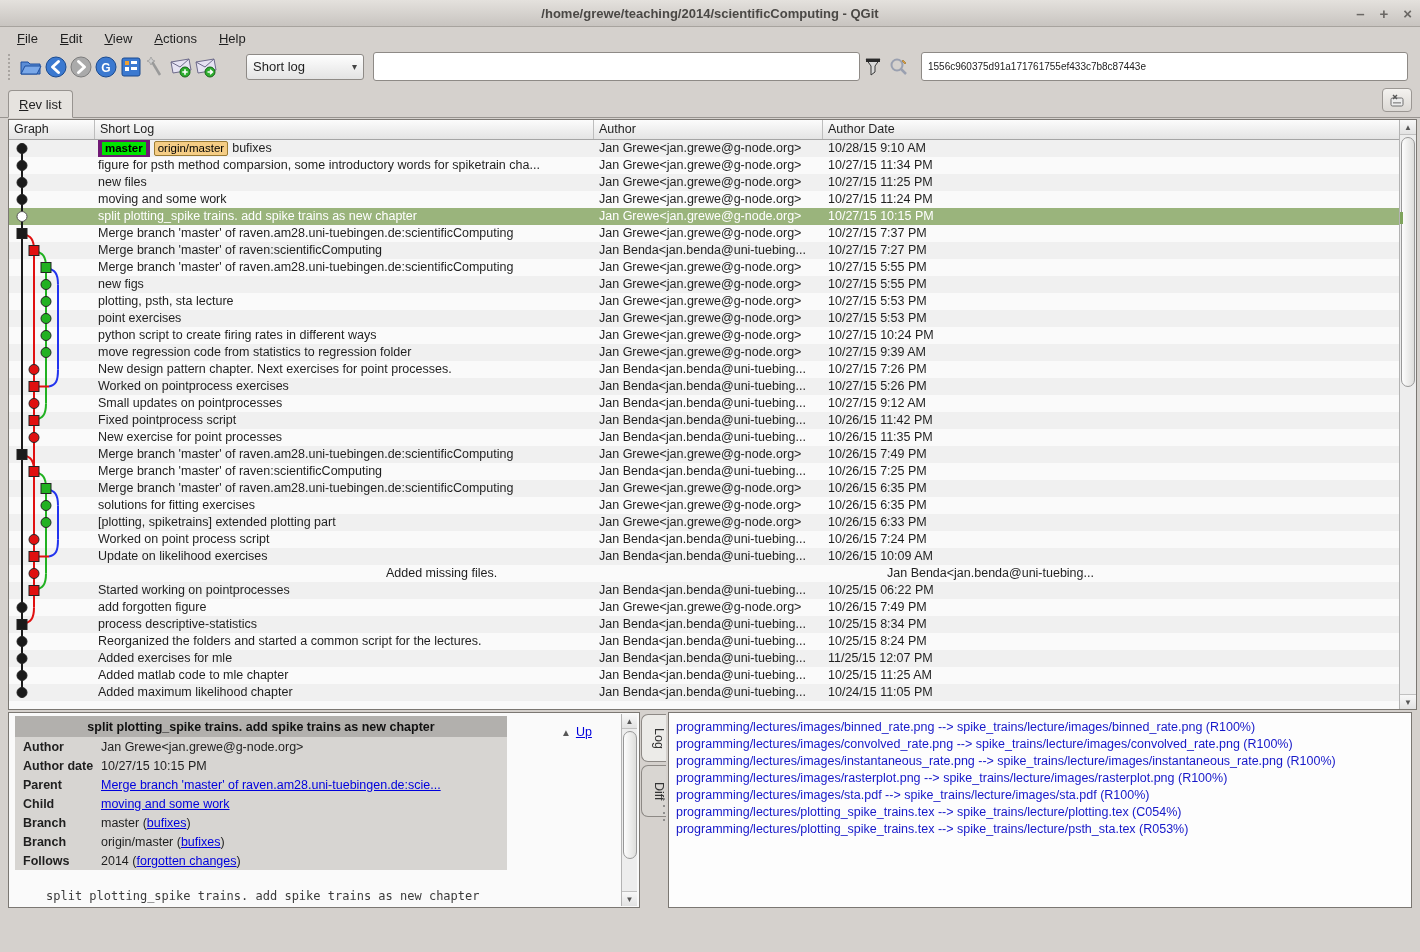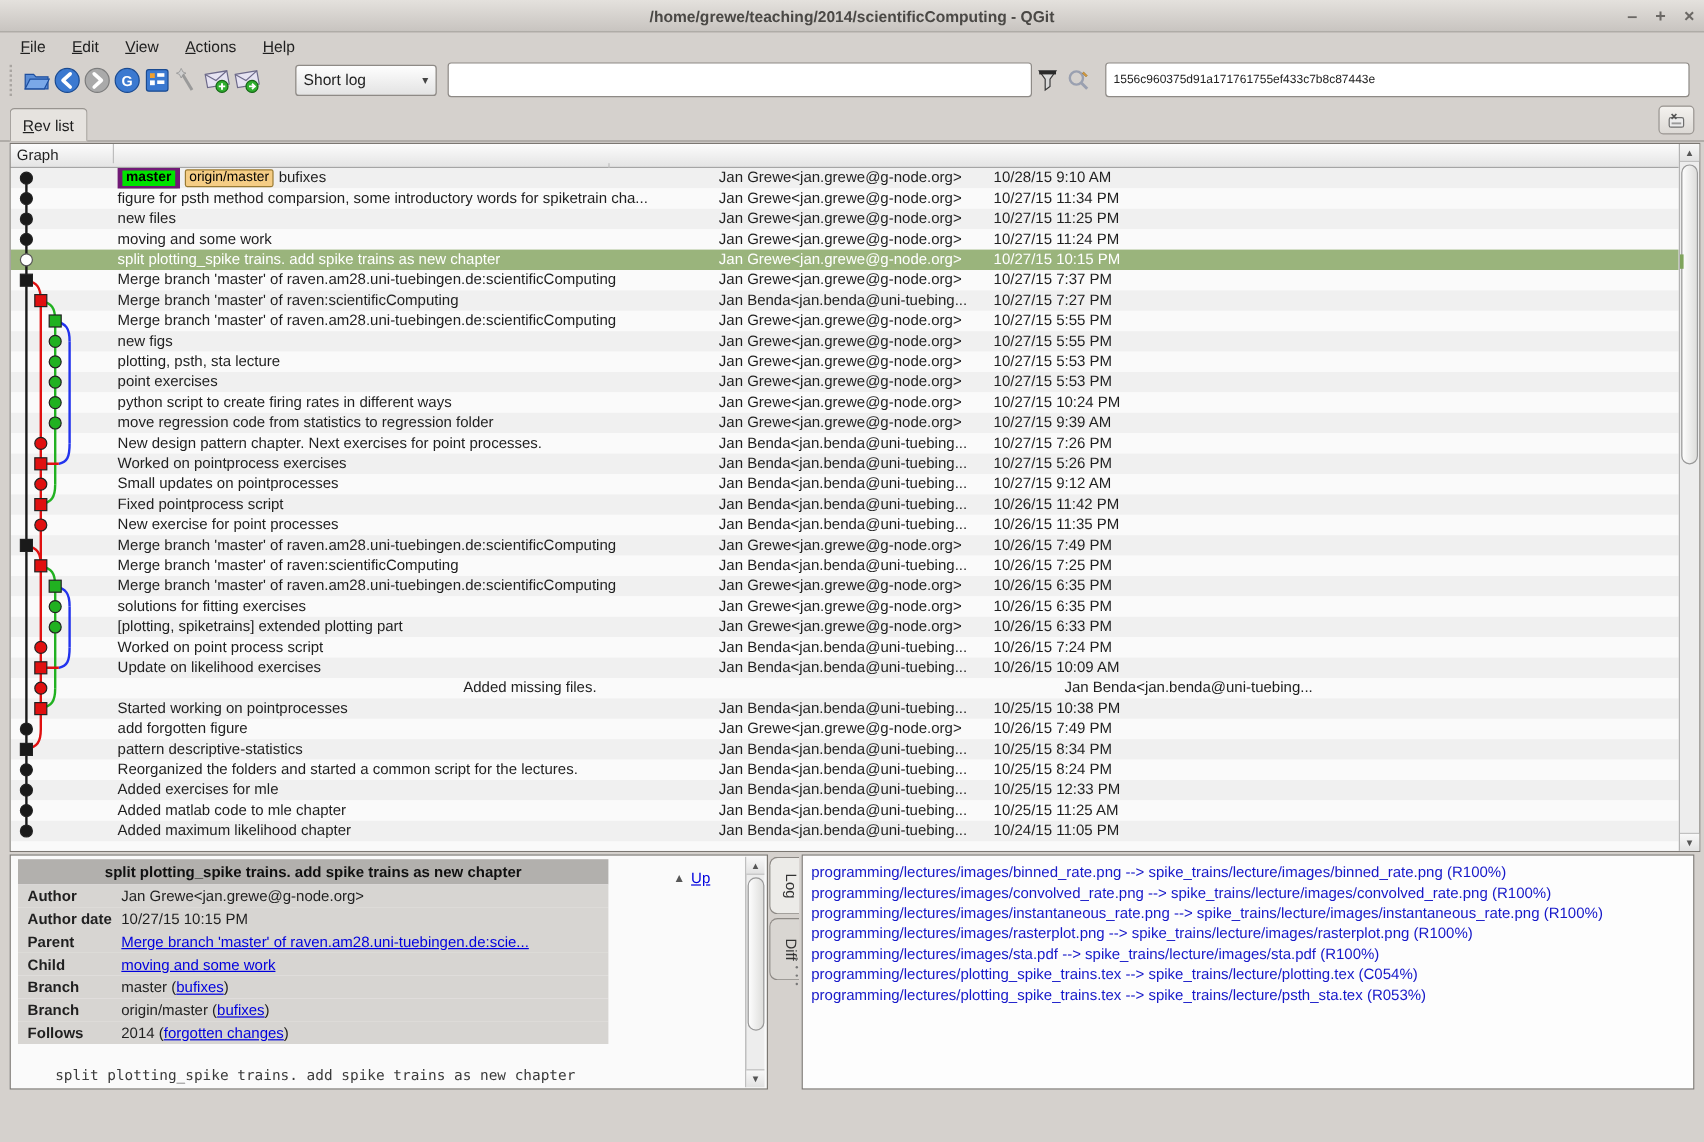--- a/index.html
+++ b/index.html
@@ -40,21 +40,21 @@
   .rev-tab { position:absolute; left:8px; bottom:-1px; height:28px; min-width:62px; padding:0 10px;
     background:#e6e3df; border:1px solid #989490; border-bottom:1px solid #e6e3df;
     border-radius:4px 4px 0 0; font-size:13px; display:flex; align-items:center; justify-content:center; }
   .tab-corner-btn { position:absolute; right:8px; bottom:5px; width:30px; height:24px;
     border:1px solid #9b9793; border-radius:4px; background:linear-gradient(#f4f2ef,#dcd9d5);
     display:flex; align-items:center; justify-content:center; }
   
   .revlist { position:absolute; left:8px; top:119px; width:1409px; height:591px;
     border:1px solid #7b7772; background:#fafafa; }
   .list-header { position:absolute; left:0; top:0; right:17px; height:20px; display:flex;
-    background:linear-gradient(#fcfcfc,#e4e4e4); border-bottom:1px solid #a5a5a5; font-size:12.5px;flex-direction:column; }
+    background:linear-gradient(#fcfcfc,#e4e4e4); border-bottom:1px solid #a5a5a5; font-size:12.5px; }
   .hcell { padding:2px 0 0 5px; border-right:1px solid #bdbdbd; overflow:hidden; white-space:nowrap; }
   .rows { position:absolute; left:0; top:20px; right:17px; bottom:0; overflow:hidden; background:#fafafa; }
   .rev-row { height:17px; display:flex; font-size:12.5px; line-height:17px; white-space:nowrap; }
   .rev-row.odd { background:#f0f0f0; }
   .rev-row.even { background:#fafafa;justify-content:center; }
   .rev-row.selected { background:#9ab47c; color:#fff; }
   .c-graph { width:86px; flex:none; }
   .c-log { width:499px; flex:none; padding-left:3px; overflow:hidden; display:flex; align-items:center; }
   .c-auth { width:229px; flex:none; padding-left:5px; overflow:hidden; }
   .c-date { flex:1; padding-left:5px; overflow:hidden; }
@@ -372,45 +372,45 @@
       </div>
       <div class="rev-row even">
         <div class="c-graph"></div>
         <div class="c-log">Added missing files.</div>
         <div class="c-auth">Jan Benda&lt;jan.benda@uni-tuebing...</div>
       </div>
       <div class="rev-row odd">
         <div class="c-graph"></div>
         <div class="c-log">Started working on pointprocesses</div>
         <div class="c-auth">Jan Benda&lt;jan.benda@uni-tuebing...</div>
-        <div class="c-date">10/25/15 10:38 PM</div>
+        <div class="c-date">10/25/15 06:22 PM</div>
       </div>
       <div class="rev-row even">
         <div class="c-graph"></div>
         <div class="c-log">add forgotten figure</div>
         <div class="c-auth">Jan Grewe&lt;jan.grewe@g-node.org&gt;</div>
         <div class="c-date">10/26/15 7:49 PM</div>
       </div>
       <div class="rev-row odd">
         <div class="c-graph"></div>
-        <div class="c-log">pattern descriptive-statistics</div>
+        <div class="c-log">process descriptive-statistics</div>
         <div class="c-auth">Jan Benda&lt;jan.benda@uni-tuebing...</div>
         <div class="c-date">10/25/15 8:34 PM</div>
       </div>
       <div class="rev-row even">
         <div class="c-graph"></div>
         <div class="c-log">Reorganized the folders and started a common script for the lectures.</div>
         <div class="c-auth">Jan Benda&lt;jan.benda@uni-tuebing...</div>
         <div class="c-date">10/25/15 8:24 PM</div>
       </div>
       <div class="rev-row odd">
         <div class="c-graph"></div>
         <div class="c-log">Added exercises for mle</div>
         <div class="c-auth">Jan Benda&lt;jan.benda@uni-tuebing...</div>
-        <div class="c-date">10/25/15 12:33 PM</div>
+        <div class="c-date">11/25/15 12:07 PM</div>
       </div>
       <div class="rev-row even">
         <div class="c-graph"></div>
         <div class="c-log">Added matlab code to mle chapter</div>
         <div class="c-auth">Jan Benda&lt;jan.benda@uni-tuebing...</div>
         <div class="c-date">10/25/15 11:25 AM</div>
       </div>
       <div class="rev-row odd">
         <div class="c-graph"></div>
         <div class="c-log">Added maximum likelihood chapter</div>

